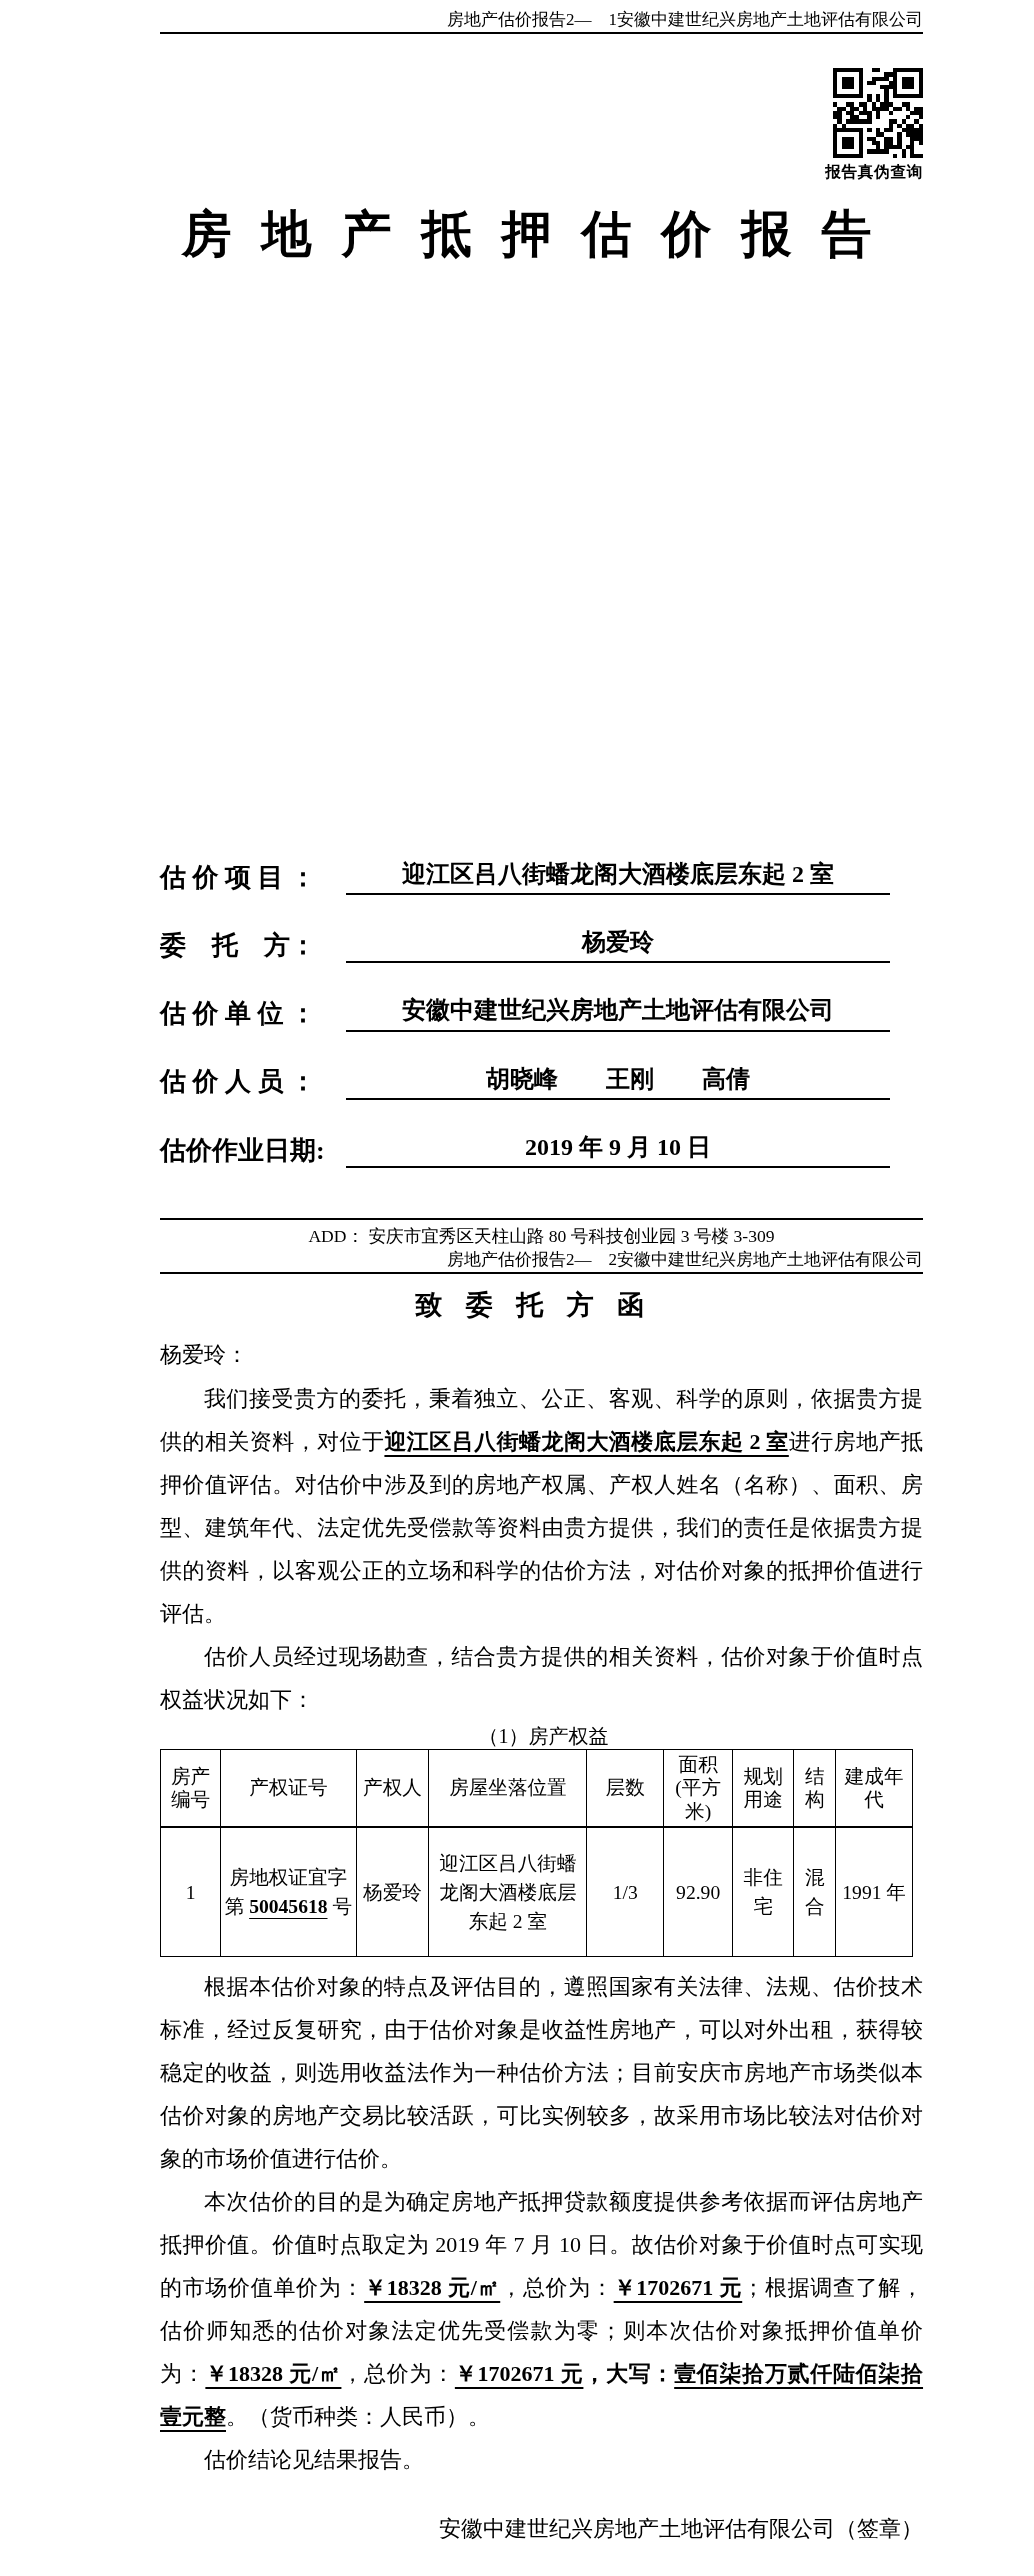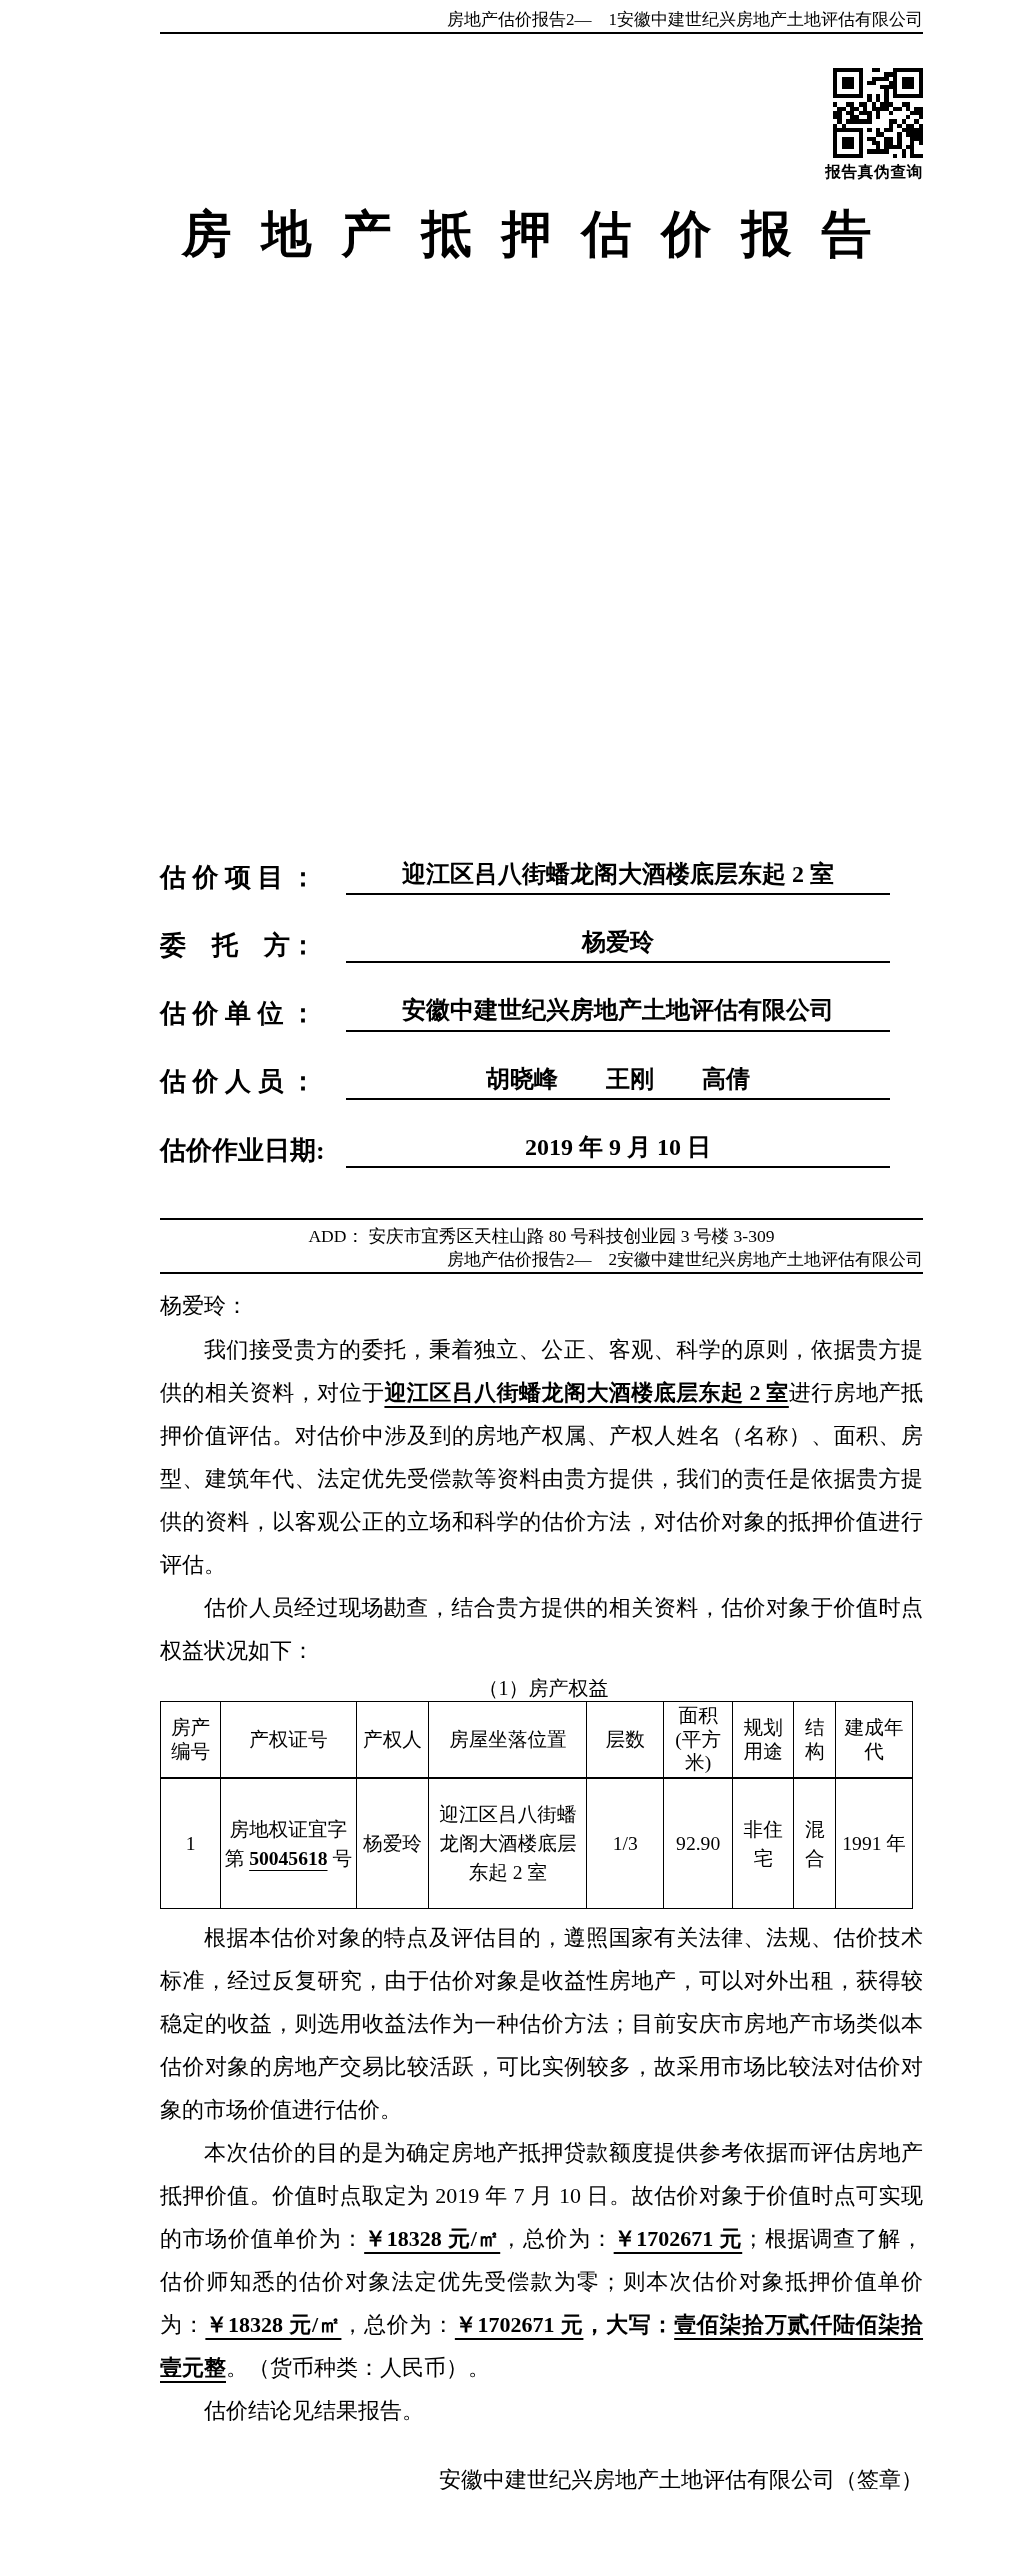--- a/index.html
+++ b/index.html
@@ -345,20 +345,21 @@
   <div class="foot-rule1"></div>
   <div class="add-line">ADD： 安庆市宜秀区天柱山路 80 号科技创业园 3 号楼 3-309</div>
 
   <div class="run-head">
     <span>房地产估价报告</span>
     <span class="c">2—　2</span>
     <span>安徽中建世纪兴房地产土地评估有限公司</span>
   </div>
   <div class="rule2"></div>
 
+  <div class="letter-title">致委托方函</div>
   <div class="salutation">杨爱玲：</div>
 
   <p class="para first"><span>我们接受贵方的委托，秉着独立、公正、客观、科学的原则，依据贵方提供的相关资料，对位于</span><span class="hl">迎江区吕八街蟠龙阁大酒楼底层东起 2 室</span><span>进行房地产抵押价值评估。对估价中涉及到的房地产权属、产权人姓名（名称）、面积、房型、建筑年代、法定优先受偿款等资料由贵方提供，我们的责任是依据贵方提供的资料，以客观公正的立场和科学的估价方法，对估价对象的抵押价值进行评估。</span></p>
 
   <p class="para">估价人员经过现场勘查，结合贵方提供的相关资料，估价对象于价值时点权益状况如下：</p>
 
   <div class="tbl-caption">（1）房产权益</div>
 
   <table class="prop">
     <colgroup>

